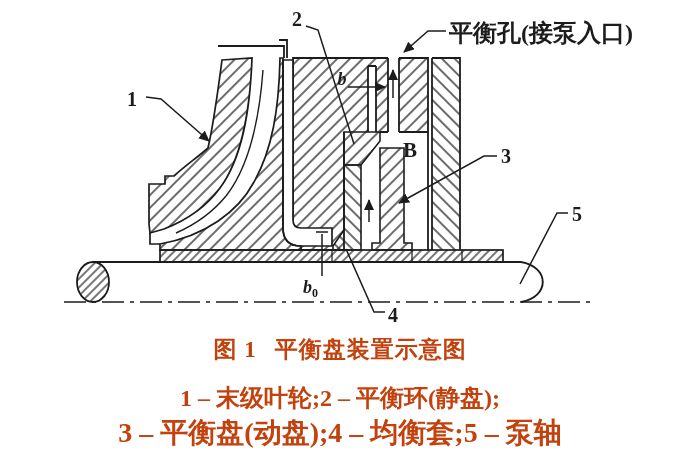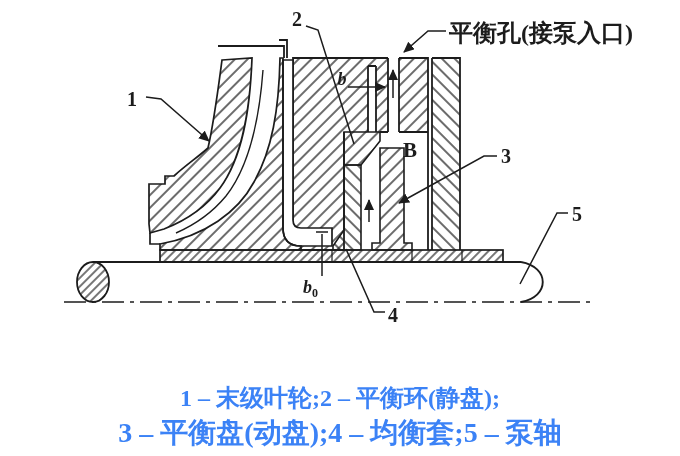--- a/index.html
+++ b/index.html
@@ -1,20 +1,20 @@
 <!DOCTYPE html>
 <html><head>
 <meta charset="utf-8">
 <style>
   html,body{margin:0;padding:0;}
   .page{
     position:relative;width:680px;height:456px;
     background:#ffffff;overflow:hidden;
     font-family:"Liberation Serif","DejaVu Serif",serif;
-    color:#3b82f6;
+    color:#c2410c;
     text-decoration:underline;
   }
   .page svg{position:absolute;left:0;top:0;}
   .cap{
     position:absolute;left:0;width:680px;text-align:center;
     font-weight:700;white-space:nowrap;
   }
   .caption{top:334px;font-size:23px;letter-spacing:1px;}
   .caption .gap{display:inline-block;width:18px;}
   .legend1{top:382px;font-size:24px;}
@@ -120,16 +120,19 @@
     <text class="num" x="506" y="163" text-anchor="middle">3</text>
     <text class="num" x="393" y="322" text-anchor="middle">4</text>
     <text class="num" x="577" y="221" text-anchor="middle">5</text>
     <text class="dim" x="342" y="85" text-anchor="middle">b</text>
     <text x="303" y="293">
       <tspan class="dim">b</tspan><tspan dy="4" font-size="12" font-weight="700">0</tspan>
     </text>
     <text class="chamber" x="410" y="157" text-anchor="middle">B</text>
   </svg>
 
+  <div class="cap caption">
+    <span>图 1</span><span class="gap"></span><span>平衡盘装置示意图</span>
+  </div>
   <div class="cap legend1">1 – 末级叶轮;2 – 平衡环(静盘);</div>
   <div class="cap legend2">3 – 平衡盘(动盘);4 – 均衡套;5 – 泵轴</div>
 
 </div>
 
 </body></html>

